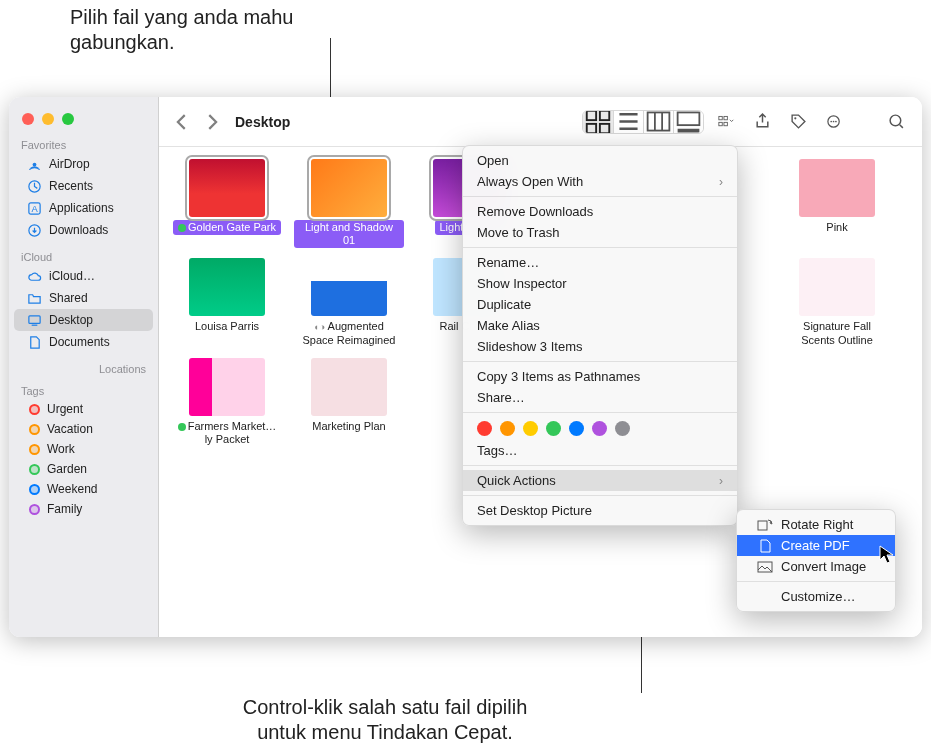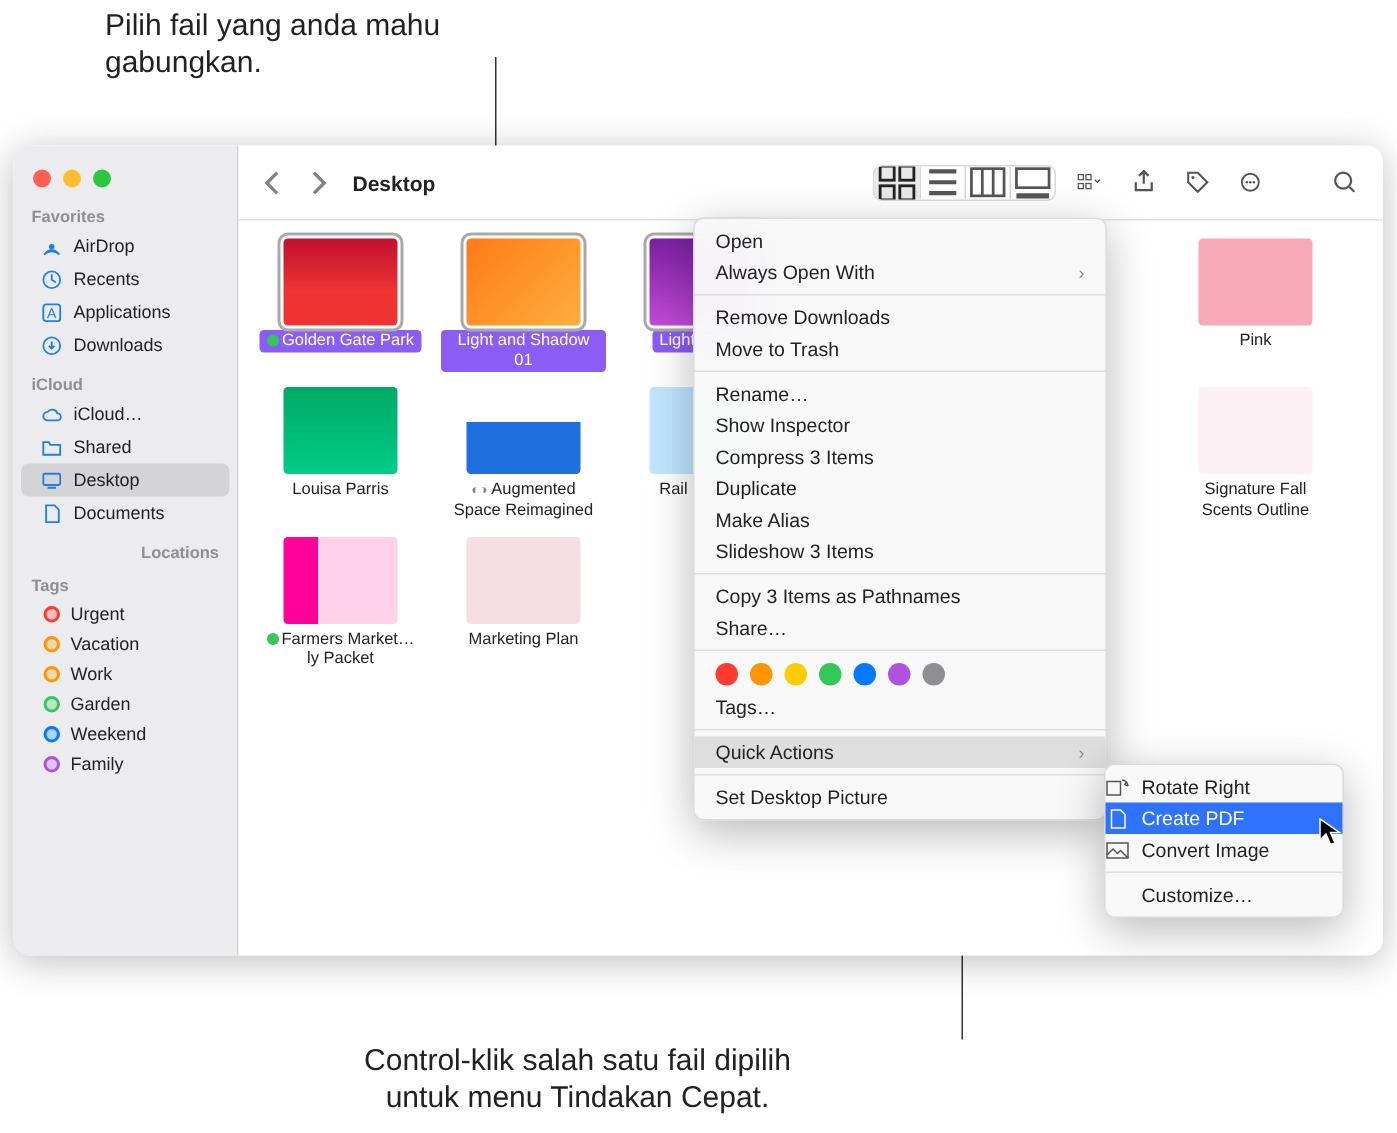--- a/index.html
+++ b/index.html
@@ -11,21 +11,21 @@
 .callout-bottom { position: absolute; left: 195px; bottom: 10px; width: 380px; text-align: center; font-size: 20px; line-height: 1.25; }
 .callout-bottom .line { position: absolute; left: 446px; top: -115px; width: 1px; height: 113px; background: #333; }
 
 .window { position: absolute; top: 97px; left: 9px; width: 913px; height: 540px; border-radius: 11px; overflow: hidden; box-shadow: 0 4px 25px rgba(0,0,0,.25); background: #fff; display: flex; }
 
 .sidebar { width: 150px; background: rgba(235,235,238,.95); border-right: 1px solid #d0d0d0; padding: 8px 0 8px 0; display: flex; flex-direction: column; font-size: 12px; }
 .traffic { display: flex; gap: 8px; padding: 8px 12px 10px 13px; }
 .dot { width: 12px; height: 12px; border-radius: 50%; }
 .dot.r { background: #ff5f57; } .dot.y { background: #febc2e; } .dot.g { background: #28c840; }
 
-.section-label { color: #8e8e93; font-size: 11px; font-weight: 700; padding: 4px 12px 2px 12px; }
+.section-label { color: #8e8e93; font-size: 11px; font-weight: 400; padding: 4px 12px 2px 12px; }
 .sb-item { display: flex; align-items: center; gap: 7px; padding: 3px 10px 3px 12px; border-radius: 5px; margin: 0 5px; cursor: default; }
 .sb-item.selected { background: rgba(0,0,0,.10); }
 .sb-icon { width: 16px; height: 16px; display: inline-flex; align-items: center; justify-content: center; color: #1f7fe6; flex-shrink: 0; }
 .sb-icon svg { width: 15px; height: 15px; }
 .tag-dot { width: 11px; height: 11px; border-radius: 50%; border: 2px solid; box-sizing: border-box; margin-left: 3px; flex-shrink:0;}
 
 .main { flex: 1; display: flex; flex-direction: column; background: #fff; }
 .toolbar { height: 50px; border-bottom: 1px solid #e2e2e2; display: flex; align-items: center; padding: 0 12px; gap: 8px; }
 .nav-btn { width: 22px; height: 22px; display: inline-flex; align-items: center; justify-content: center; color: #808080; }
 .tb-title { font-weight: 600; font-size: 14px; margin-left: 4px; }
@@ -60,21 +60,21 @@
 
 .context-menu { position: absolute; left: 303px; top:-2px; width: 276px; background: rgba(248,248,248,.98); border: 1px solid rgba(0,0,0,.12); border-radius: 7px; box-shadow: 0 8px 30px rgba(0,0,0,.28); padding: 4px 0; font-size: 13px; backdrop-filter: blur(10px);}
 .cm-item { padding: 3px 14px; display: flex; align-items: center; justify-content: space-between; cursor: default; }
 .cm-item.highlight { background: #dedede; }
 .cm-sep { height: 1px; background: rgba(0,0,0,.1); margin: 4px 0; }
 .cm-colors { display: flex; gap: 8px; padding: 4px 14px; }
 .cm-dot { width: 15px; height: 15px; border-radius: 50%; }
 .chev { color: #888; font-size: 12px;}
 
 .submenu { position: absolute; left: 577px; top: 362px; width: 160px; background: rgba(248,248,248,.98); border: 1px solid rgba(0,0,0,.12); border-radius: 7px; box-shadow: 0 8px 30px rgba(0,0,0,.28); padding: 4px 0; font-size: 13px; }
-.sm-item { padding: 3px 0; display: flex; align-items: center; gap: 8px; }
+.sm-item { padding: 3px 20px; display: flex; align-items: center; gap: 8px; }
 .sm-item.highlight { background: #2f72ff; color: #fff; }
 .sm-ico{width:16px;height:14px;display:inline-block;color:#555;}
 .sm-item.highlight .sm-ico{color:#fff;}
 .cursor{position:absolute;left:720px;top:398px;width:16px;height:20px;}
 </style>
 </head>
 <body>
 
 <div class="callout-top">
   <span>Pilih fail yang anda mahu gabungkan.</span>
@@ -358,23 +358,20 @@
           </div>
           <div class="cm-item">
             <span>Move to Trash</span>
           </div>
           <div class="cm-sep"></div>
           <div class="cm-item">
             <span>Rename…</span>
           </div>
           <div class="cm-item">
             <span>Show Inspector</span>
-          </div>
-          <div class="cm-item">
-            <span>Compress 3 Items</span>
           </div>
           <div class="cm-item">
             <span>Duplicate</span>
           </div>
           <div class="cm-item">
             <span>Make Alias</span>
           </div>
           <div class="cm-item">
             <span>Slideshow 3 Items</span>
           </div>

